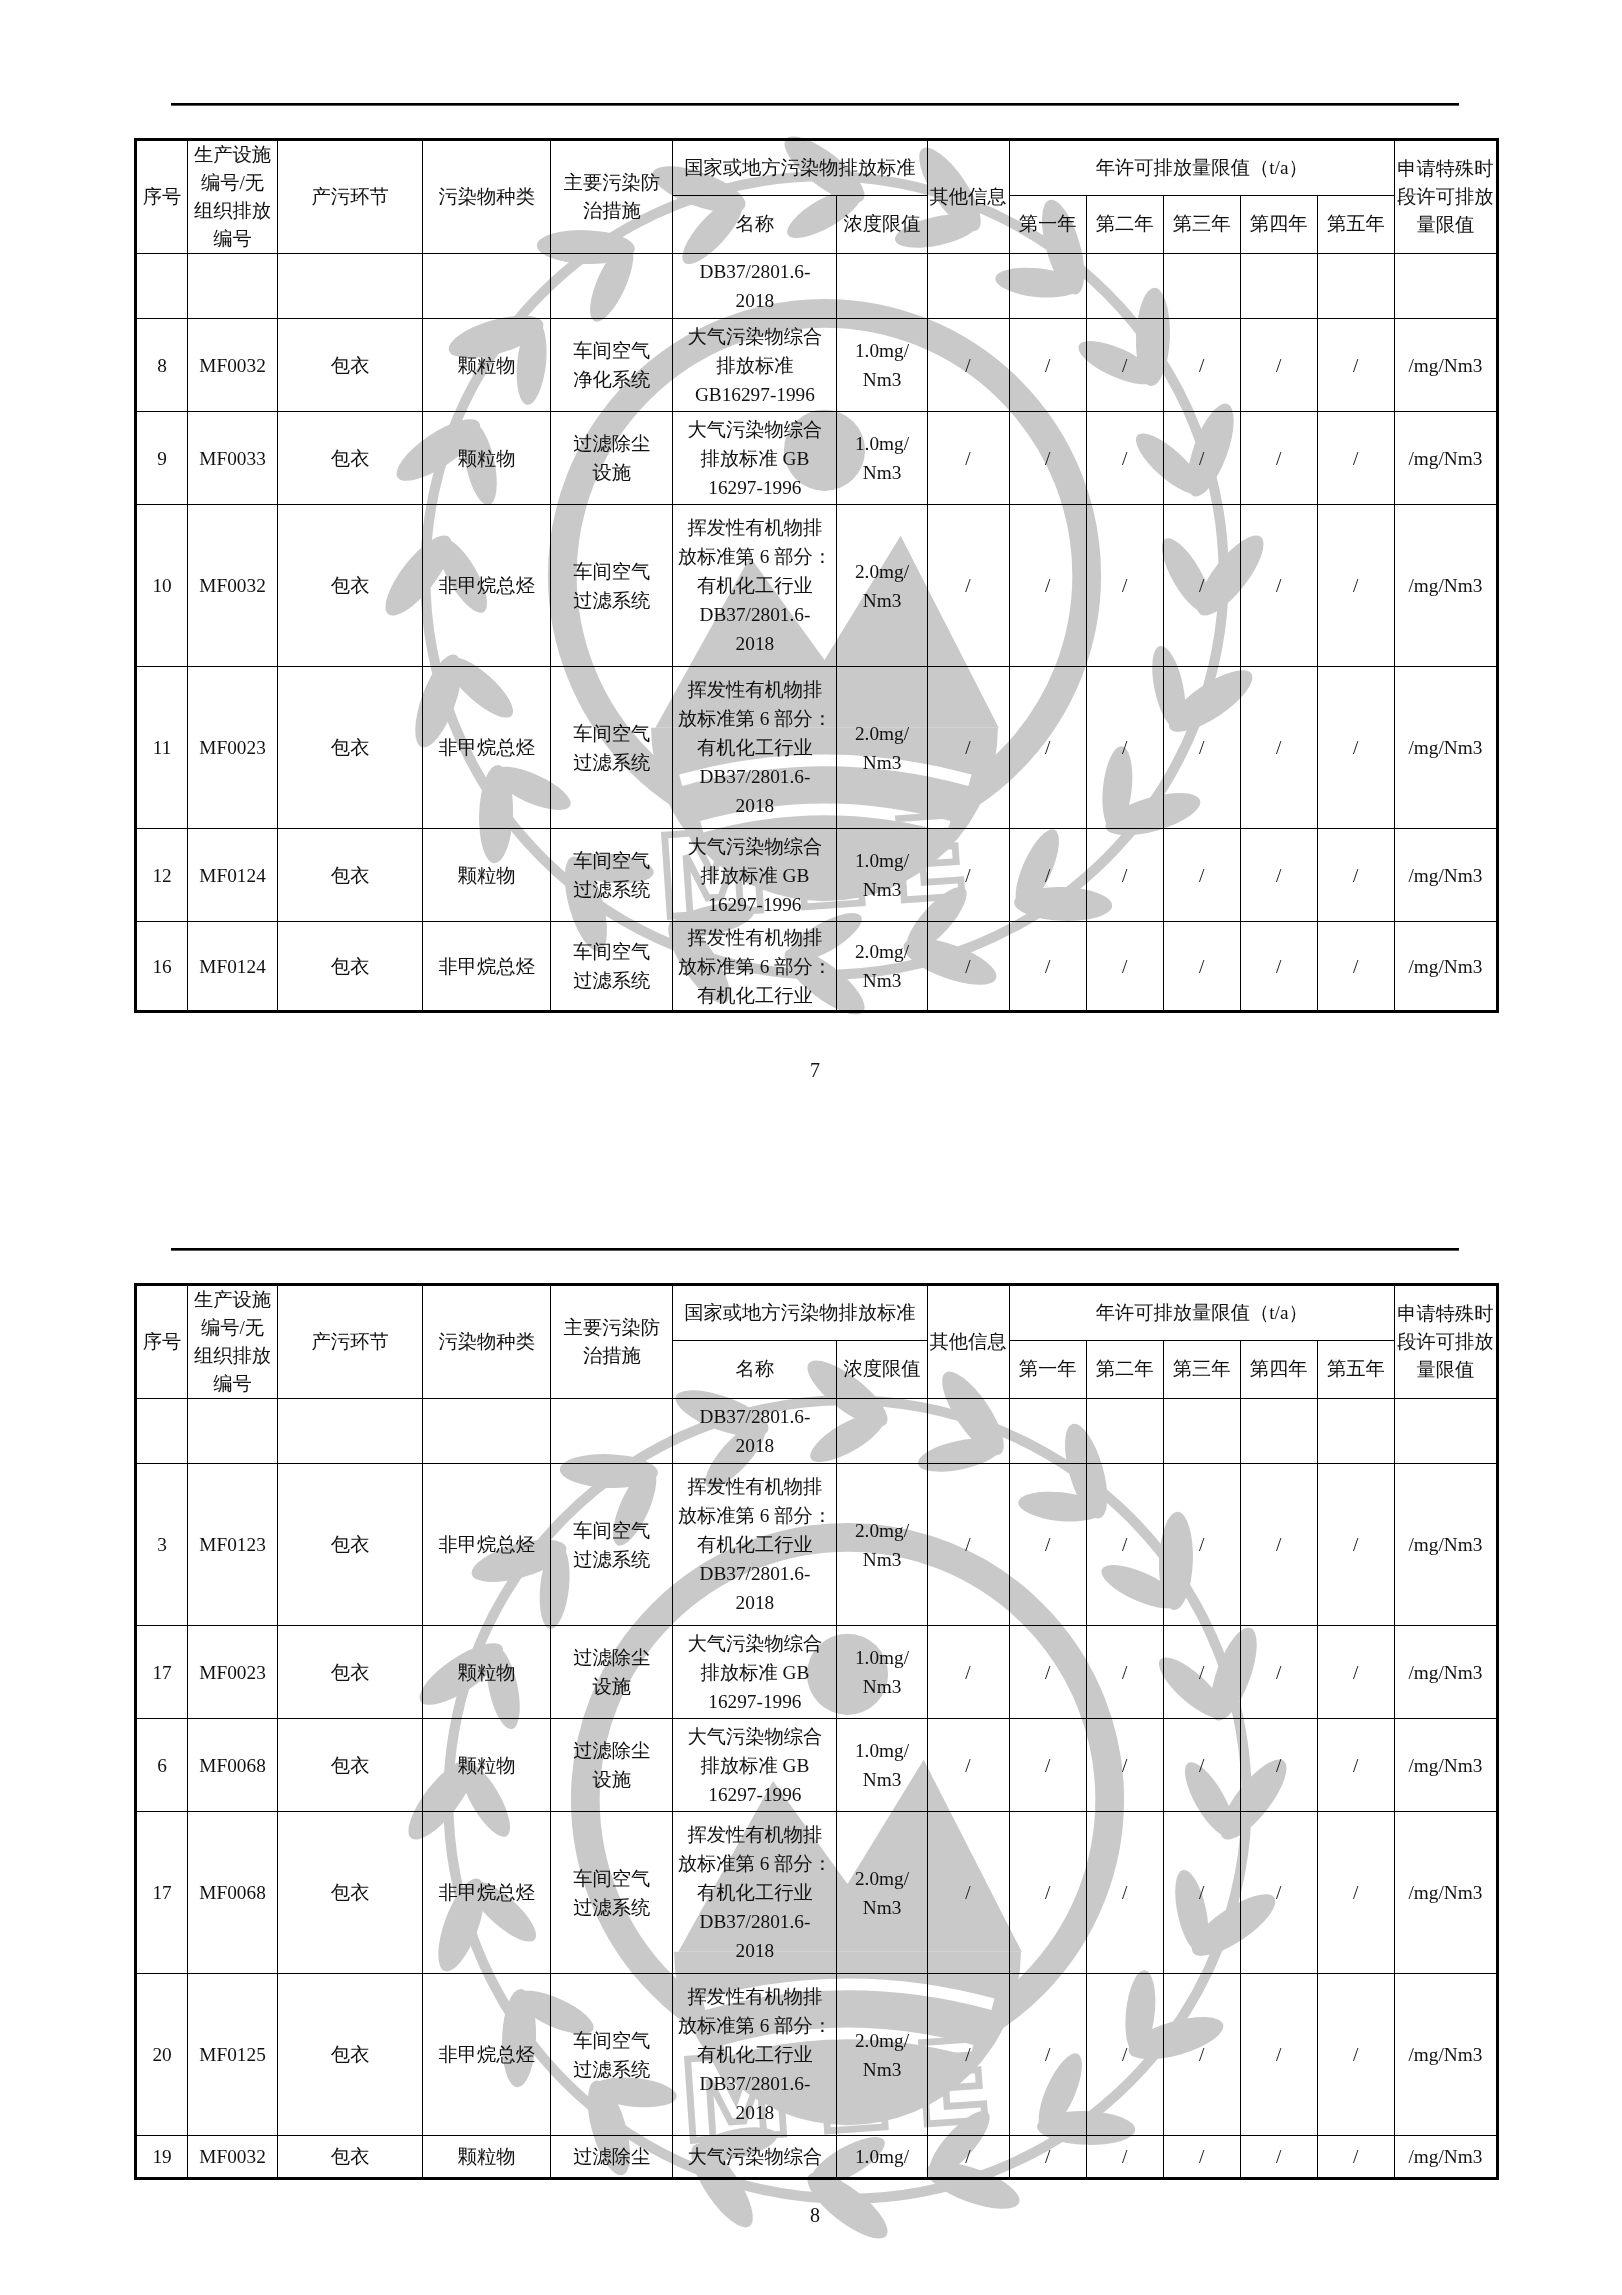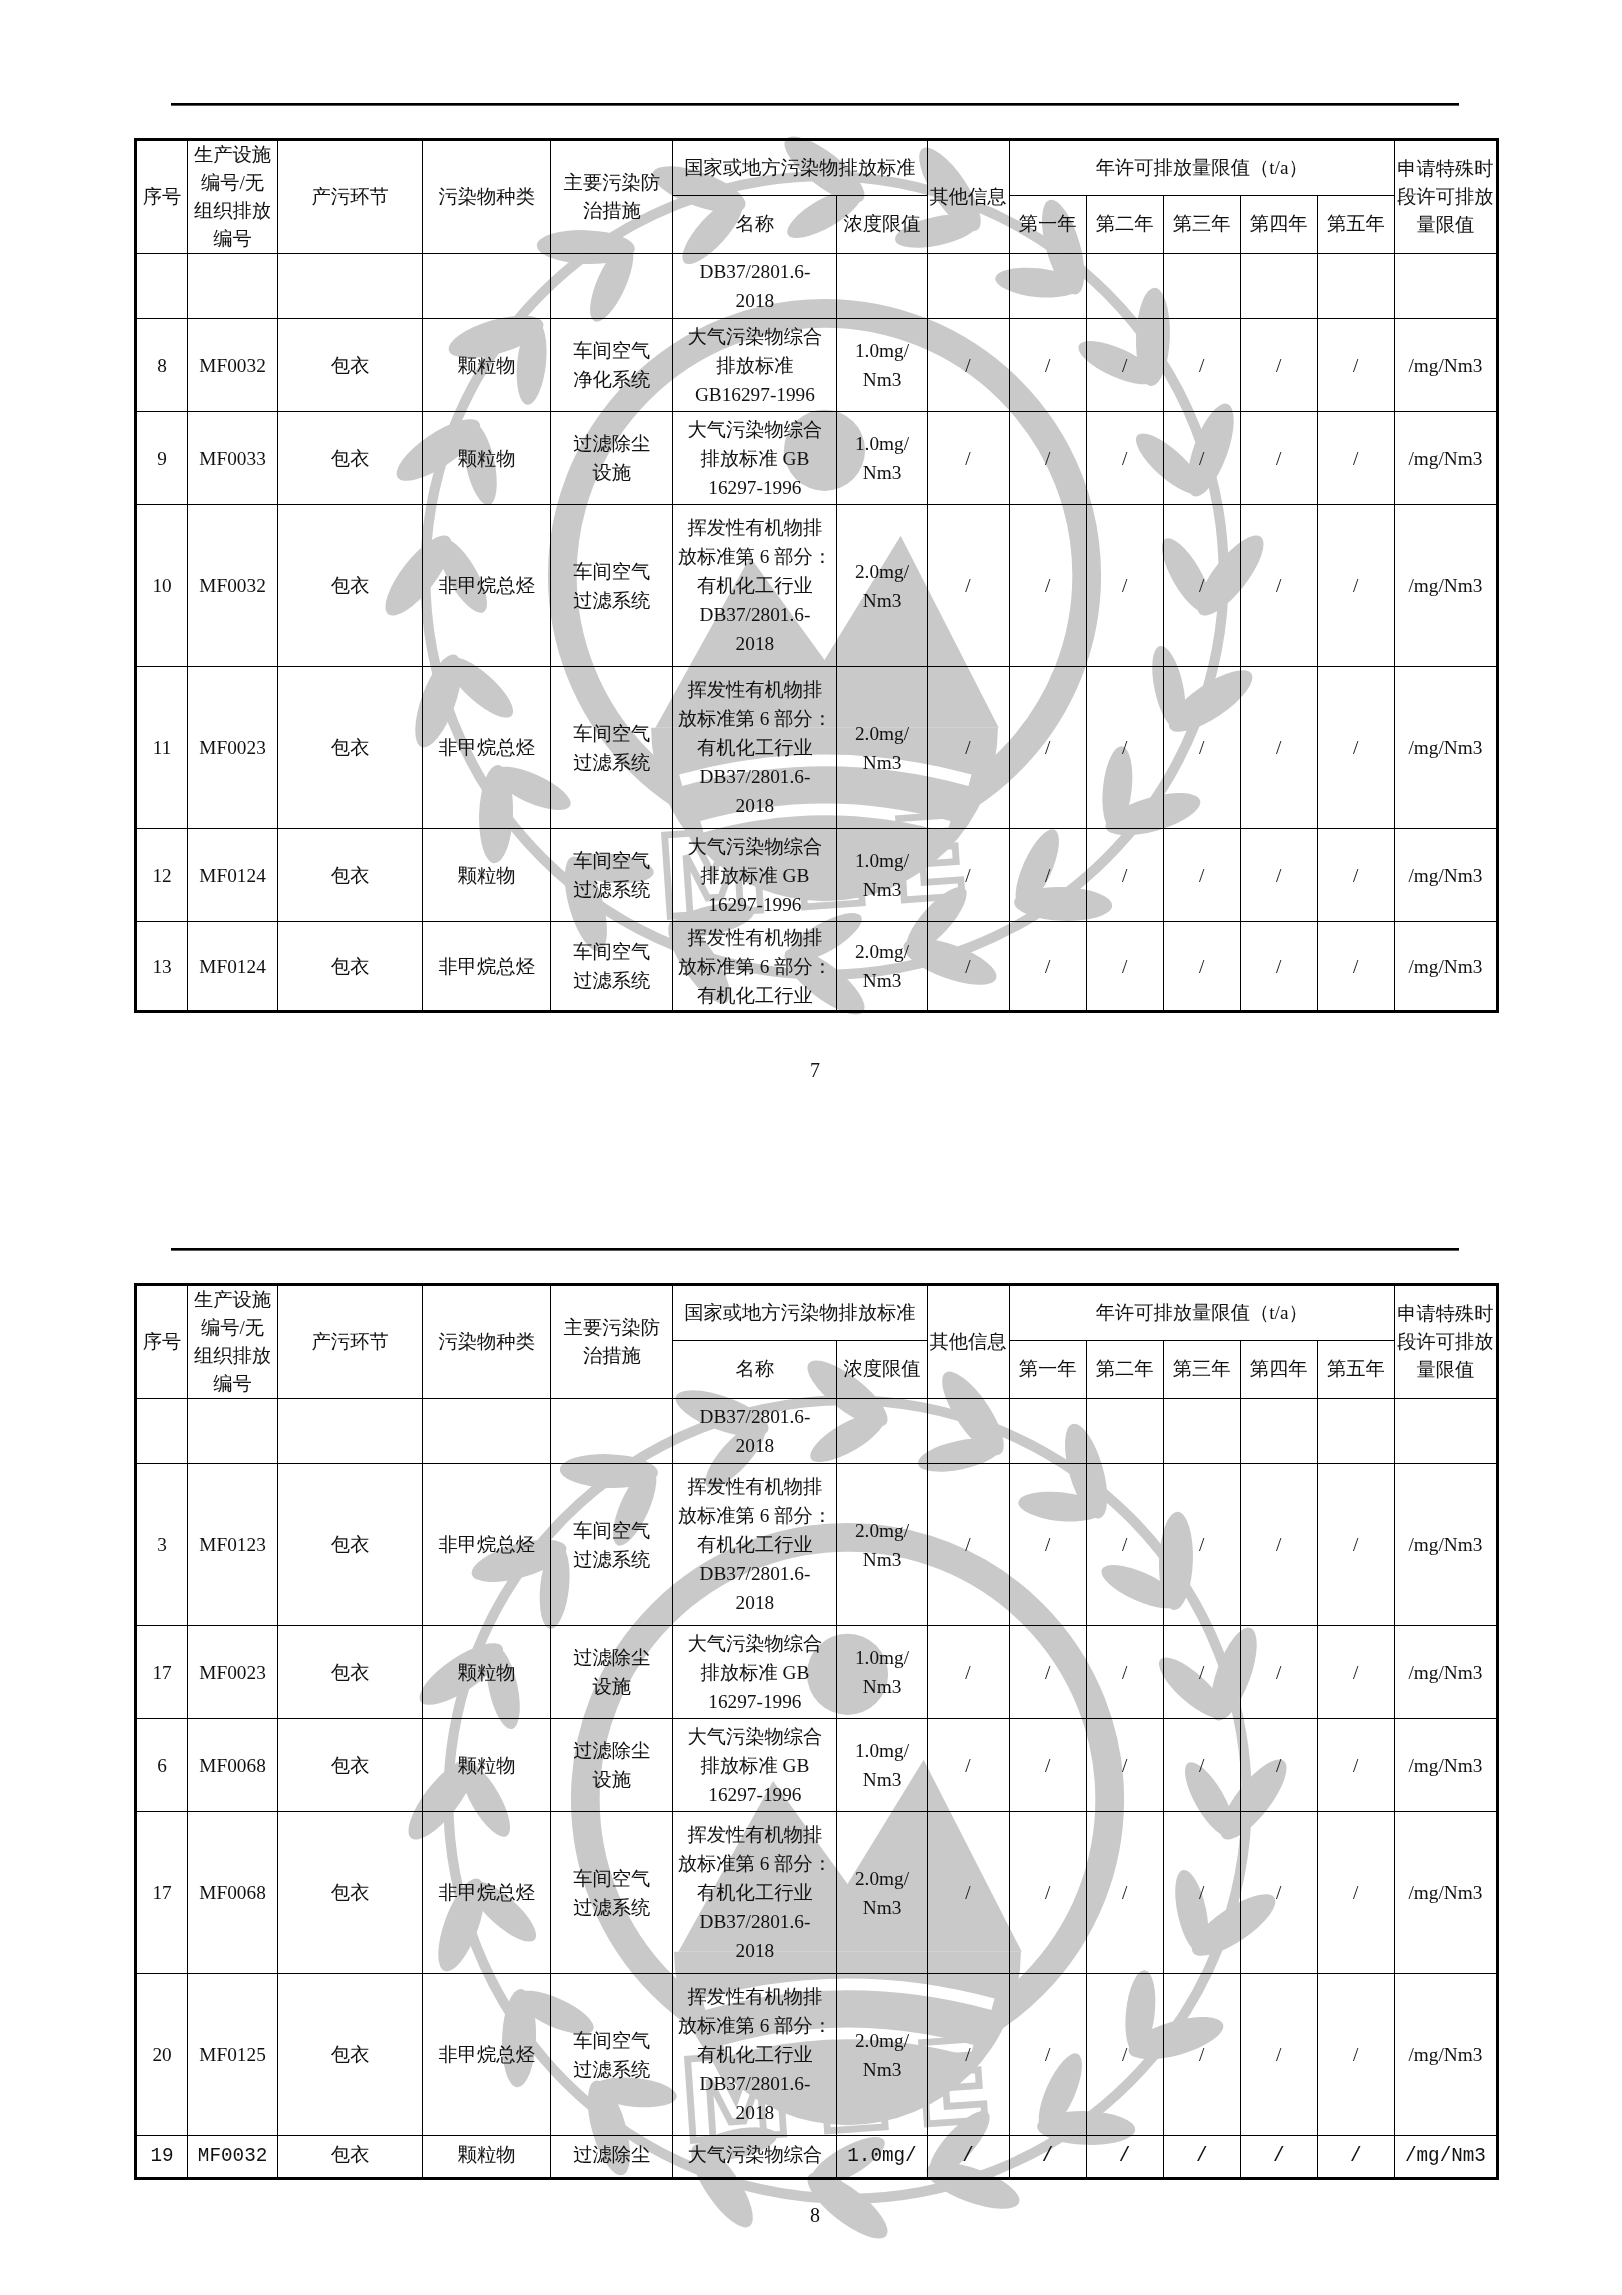--- a/index.html
+++ b/index.html
@@ -248,21 +248,21 @@
 Nm3</td>
           <td>/</td>
           <td>/</td>
           <td>/</td>
           <td>/</td>
           <td>/</td>
           <td>/</td>
           <td>/mg/Nm3</td>
         </tr>
         <tr style="height: 90px;">
-          <td>13</td>
+          <td>16</td>
           <td>MF0124</td>
           <td>包衣</td>
           <td>非甲烷总烃</td>
           <td>车间空气
 过滤系统</td>
           <td>挥发性有机物排
 放标准第 6 部分：
 有机化工行业</td>
           <td>2.0mg/
 Nm3</td>
@@ -448,21 +448,21 @@
           <td>2.0mg/
 Nm3</td>
           <td>/</td>
           <td>/</td>
           <td>/</td>
           <td>/</td>
           <td>/</td>
           <td>/</td>
           <td>/mg/Nm3</td>
         </tr>
-        <tr style="height: 43px; font-family: Liberation Mono, monospace;">
+        <tr style="height: 43px;">
           <td>19</td>
           <td>MF0032</td>
           <td>包衣</td>
           <td>颗粒物</td>
           <td>过滤除尘</td>
           <td>大气污染物综合</td>
           <td>1.0mg/</td>
           <td>/</td>
           <td>/</td>
           <td>/</td>

